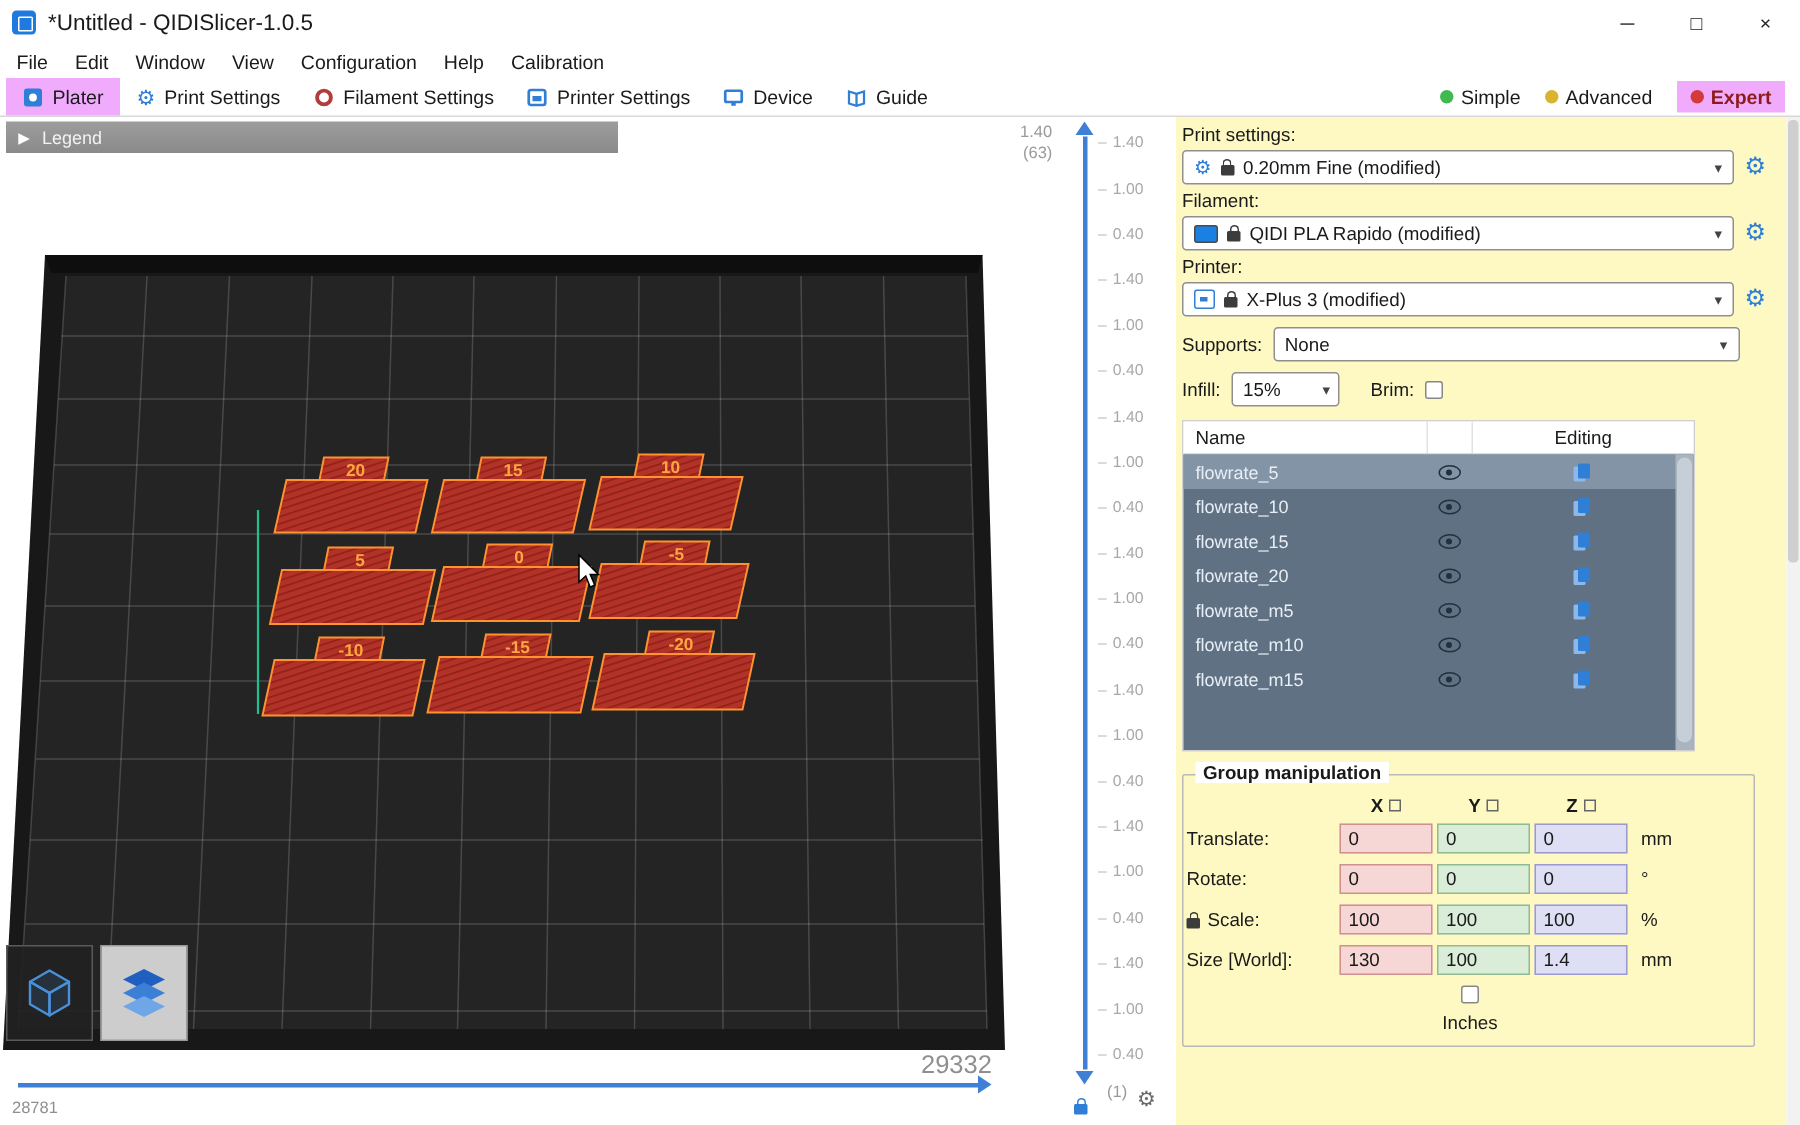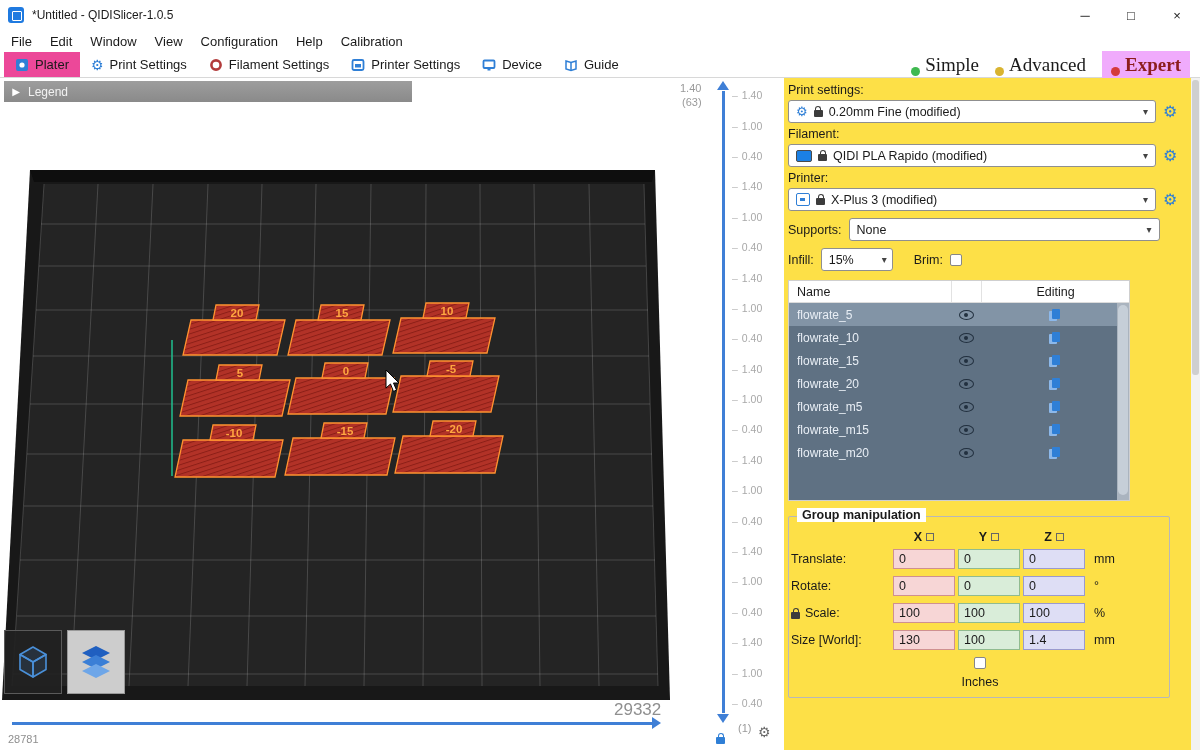--- a/index.html
+++ b/index.html
@@ -6,34 +6,34 @@
   html,body { margin:0; padding:0; }
   body {
     width:1200px; height:750px; overflow:hidden; background:#fff;
     font-family:"Liberation Sans", sans-serif; color:#1a1a1a;
     -webkit-font-smoothing:antialiased;
   }
   
   .titlebar { height:30px; display:flex; align-items:center; padding-left:8px; background:#fff; }
   .app-icon { width:16px; height:16px; border-radius:3px; background:#1f7ae0; margin-right:8px; position:relative; }
   .app-icon::after { content:""; position:absolute; left:4px; top:4px; width:8px; height:8px; border:1.5px solid #fff; border-radius:1px; }
-  .title-text { font-size:12px; }
+  .title-text { font-size:15px; }
   .win-controls { margin-left:auto; display:flex; height:100%; }
   .win-btn { width:46px; height:100%; display:flex; align-items:center; justify-content:center; font-size:13px; color:#222; }
   
   .menubar { height:22px; display:flex; align-items:center; padding-left:2px; font-size:13px; background:#fff; }
   .menu-item { padding:0 9px; height:100%; display:flex; align-items:center; }
   
   .tabbar { height:26px; border-bottom:1px solid #d8d8d8; display:flex; align-items:stretch; padding-left:4px; font-size:13px; background:#fff; }
   .tab { display:flex; align-items:center; gap:6px; padding:0 11px; }
-  .tab.active { background:#ec4899; }
+  .tab.active { background:#f0abfc; }
   .tab-icon { display:flex; align-items:center; }
   .gear-glyph { color:#2f7fd6; font-size:14px; line-height:1; }
   .modes { margin-left:auto; display:flex; align-items:center; gap:16px; padding-right:10px; }
-  .mode { display:flex; align-items:flex-end; gap:5px; font-size:19px;font-family:Liberation Serif, serif; }
+  .mode { display:flex; align-items:center; gap:5px; font-size:13px; }
   .mode-dot { width:9px; height:9px; border-radius:50%; }
   .dot-simple { background:#3fb950; } .dot-advanced { background:#d9b430; } .dot-expert { background:#d43a3a; }
   .mode.expert { background:#f0abfc; padding:3px 9px; color:#8c1d1d; font-weight:bold; }
   
   .main { position:relative; width:1200px; height:672px; }
   .viewport { position:absolute; left:0; top:0; width:672px; height:672px; background:#fff; overflow:hidden; }
   .scene { position:absolute; left:0; top:0; }
   .legend { position:absolute; left:4px; top:3px; width:408px; height:21px;
     background:linear-gradient(#9d9d9d,#8a8a8a); display:flex; align-items:center; color:#f2f2f2; font-size:12px; }
   .legend-arrow { width:24px; text-align:center; color:#fff; font-size:10px; }
@@ -72,21 +72,21 @@
   .edit-icon { position:relative; width:12px; height:12px; display:inline-block; }
   .edit-icon::before { content:""; position:absolute; left:0; top:2px; width:8px; height:10px; background:#8cb8ea; border-radius:1px; }
   .edit-icon::after { content:""; position:absolute; left:3px; top:0; width:8px; height:10px; background:#2f7fd6; border-radius:1px; }
   .swatch { width:16px; height:12px; background:#1b80e4; border:1px solid #4a4a4a; border-radius:2px; flex:0 0 auto; }
   .printer-icon { position:relative; width:14px; height:13px; display:inline-block; flex:0 0 auto; }
   .printer-icon::before { content:""; position:absolute; inset:0; border:1.5px solid #2f7fd6; border-radius:2px; }
   .printer-icon::after { content:""; position:absolute; left:3.5px; top:4.5px; width:5px; height:3.5px; background:#2f7fd6; }
   .cb { width:12px; height:12px; border:1px solid #878787; border-radius:2px; background:#fff; display:inline-block; flex:0 0 auto; }
   .chev { margin-left:auto; color:#444; font-size:10px; }
   
-  .sidebar { position:absolute; left:784px; top:0; width:407px; height:672px; background:#fde047; padding:3px 0 0 4px; font-size:12.5px; }
+  .sidebar { position:absolute; left:784px; top:0; width:407px; height:672px; background:#fef9c3; padding:3px 0 0 4px; font-size:12.5px; }
   .sb-label { margin:2px 0 3px; }
   .setting-row { display:flex; align-items:center; gap:7px; margin:0 0 4px; }
   .combo { width:368px; height:23px; border:1px solid #8f8f8f; border-radius:3px; display:flex; align-items:center; gap:6px; padding:0 7px; font-size:12.5px; background:#fff; }
   .combo-icon-gear { color:#2f7fd6; font-size:13px; line-height:1; }
   .gear-btn { color:#2f7fd6; font-size:16px; line-height:1; }
   .inline-row { display:flex; align-items:center; gap:7px; margin:7px 0; }
   .combo.supports { width:311px; }
   .combo.infill { width:72px;gap:28px; }
   .brim-label { margin-left:14px; }
   
@@ -470,30 +470,30 @@
         <div class="ol-row">
           <span class="ol-name-col">flowrate_m5</span>
           <span class="ol-eye-col">
               <span class="eye-icon"></span>
             </span>
           <span class="ol-edit-col">
               <span class="edit-icon"></span>
             </span>
         </div>
         <div class="ol-row">
+          <span class="ol-name-col">flowrate_m10</span>
+          <span class="ol-eye-col">
+              <span class="eye-icon"></span>
+            </span>
+          <span class="ol-edit-col">
+              <span class="edit-icon"></span>
+            </span>
+        </div>
+        <div class="ol-row">
           <span class="ol-name-col">flowrate_m15</span>
-          <span class="ol-eye-col">
-              <span class="eye-icon"></span>
-            </span>
-          <span class="ol-edit-col">
-              <span class="edit-icon"></span>
-            </span>
-        </div>
-        <div class="ol-row">
-          <span class="ol-name-col">flowrate_m20</span>
           <span class="ol-eye-col">
               <span class="eye-icon"></span>
             </span>
           <span class="ol-edit-col">
               <span class="edit-icon"></span>
             </span>
         </div>
         <div class="ol-scroll">
           <div class="ol-thumb"></div>
         </div>

